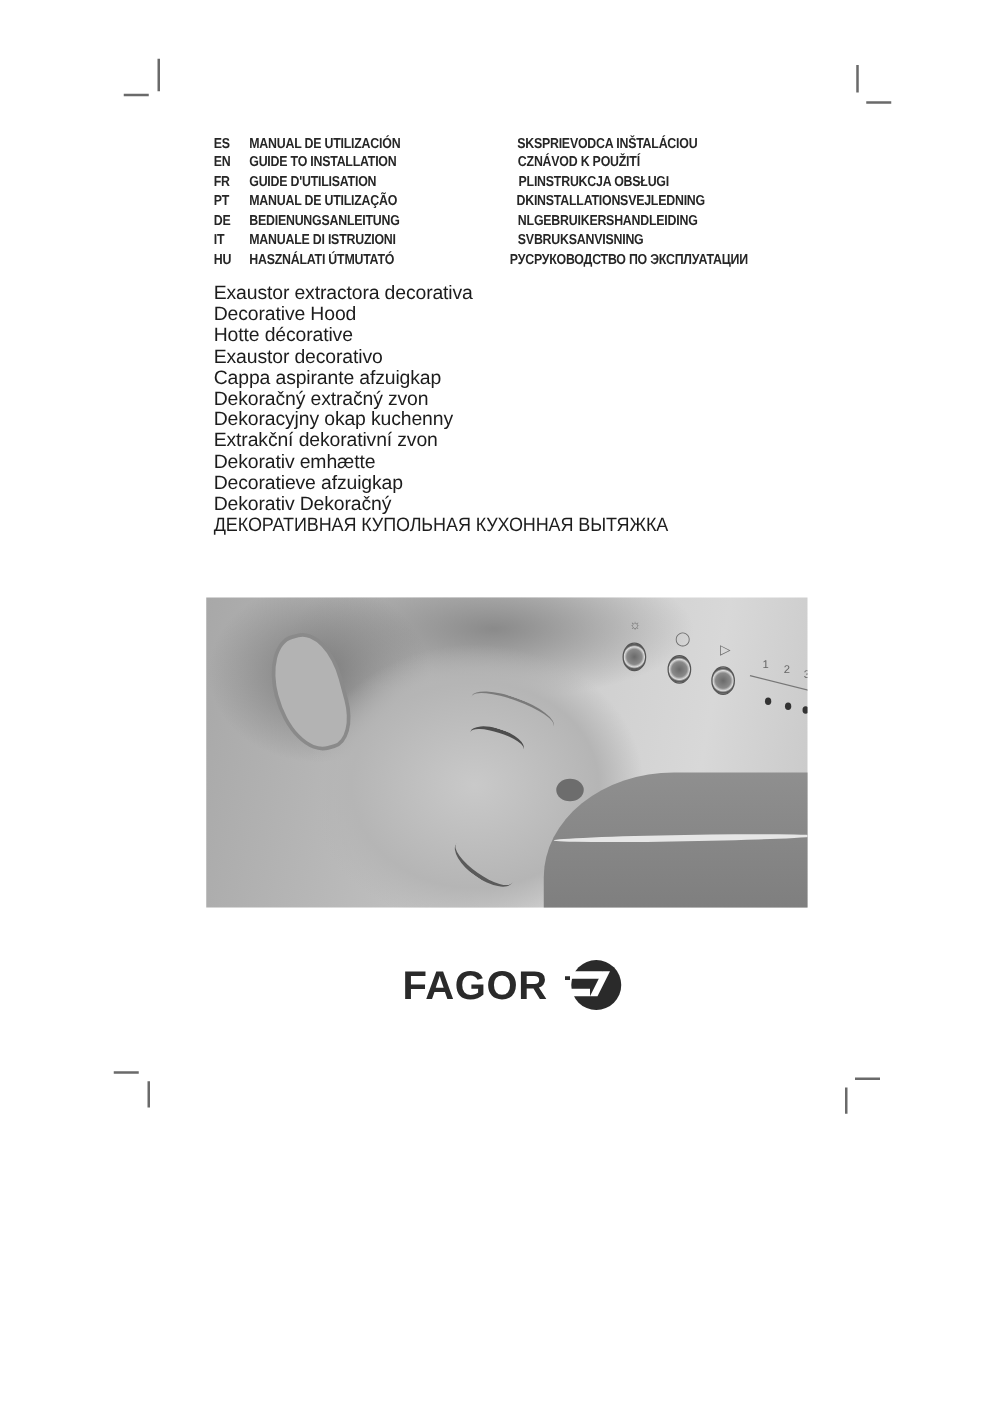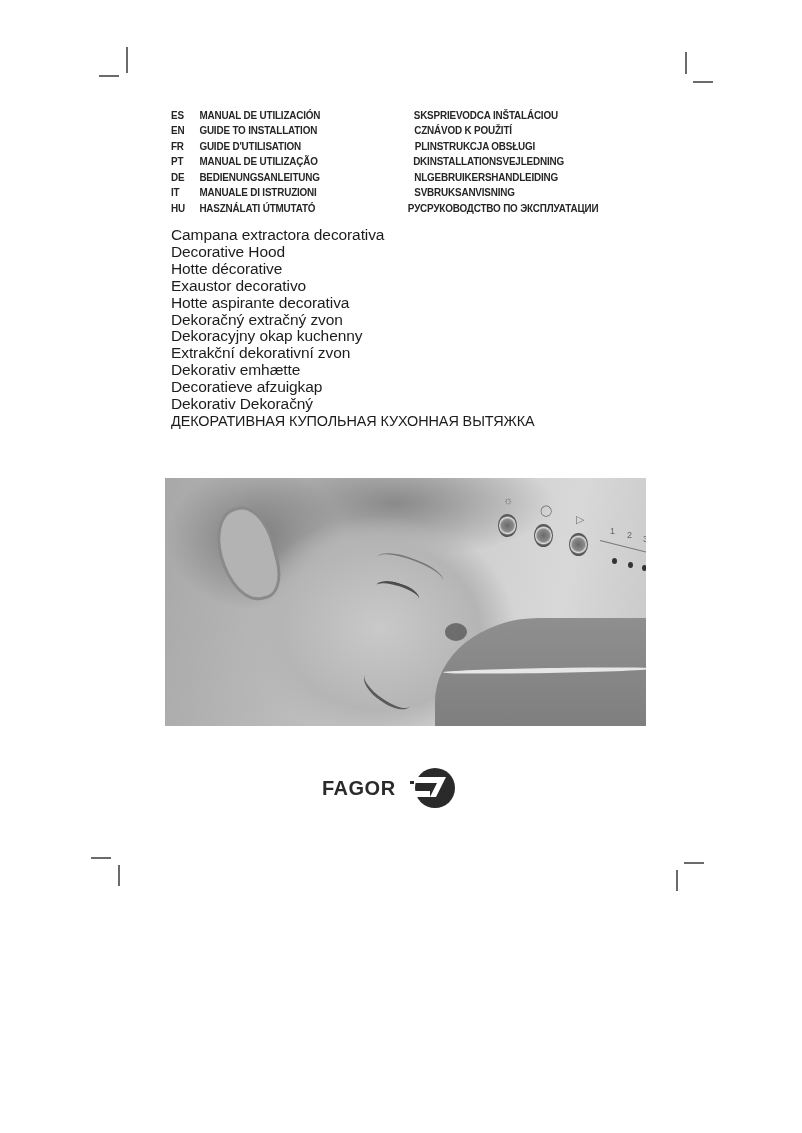--- a/index.html
+++ b/index.html
@@ -76,21 +76,21 @@
   .ctrl-sym { position: absolute; font-size: 11px; color: #6e6e6e; }
   .ctrl-num { position: absolute; font-size: 9px; color: #666; }
   .ctrl-led { position: absolute; width: 5px; height: 6px; border-radius: 50%; background: #333; }
   .ctrl-line {
     position: absolute; left: 435px; top: 62px; width: 60px; height: 1px; background: #777;
     transform: rotate(14deg); transform-origin: left center;
   }
 
   .logo { position: absolute; left: 322px; top: 766px; display: flex; align-items: center; }
   .logo-text {
-    font-family: "Liberation Sans", sans-serif; font-weight: bold; font-size: 20px;
+    font-family: "Liberation Sans", sans-serif; font-weight: bold; font-size: 32px;
     color: #2a2a2a; letter-spacing: 0.5px;
   }
   .logo-mark { margin-left: 14px; }
 </style>
 </head>
 <body>
 
 <div class="crop v" style="left:126px;top:47px;height:26px;"></div>
 <div class="crop h" style="left:99px;top:75px;width:20px;"></div>
 <div class="crop v" style="left:685px;top:52px;height:22px;"></div>
@@ -156,25 +156,25 @@
       <span class="lang-code">SV</span>
       <span>BRUKSANVISNING</span>
     </div>
   <div class="lang-row">
       <span class="lang-code">РУС</span>
       <span>РУКОВОДСТВО ПО ЭКСПЛУАТАЦИИ</span>
     </div>
 </div>
 
 <div class="titles">
-  <div class="title-row">Campana extractora decorativa</div>
+  <div class="title-row">Exaustor extractora decorativa</div>
   <div class="title-row">Decorative Hood</div>
   <div class="title-row">Hotte décorative</div>
   <div class="title-row">Exaustor decorativo</div>
-  <div class="title-row">Hotte aspirante decorativa</div>
+  <div class="title-row">Cappa aspirante afzuigkap</div>
   <div class="title-row">Dekoračný extračný zvon</div>
   <div class="title-row">Dekoracyjny okap kuchenny</div>
   <div class="title-row">Extrakční dekorativní zvon</div>
   <div class="title-row">Dekorativ emhætte</div>
   <div class="title-row">Decoratieve afzuigkap</div>
   <div class="title-row">Dekorativ Dekoračný</div>
   <div class="title-row ru">ДЕКОРАТИВНАЯ КУПОЛЬНАЯ КУХОННАЯ ВЫТЯЖКА</div>
 </div>
 
 <div class="photo" title="Woman smiling beneath a cooker hood control panel">

